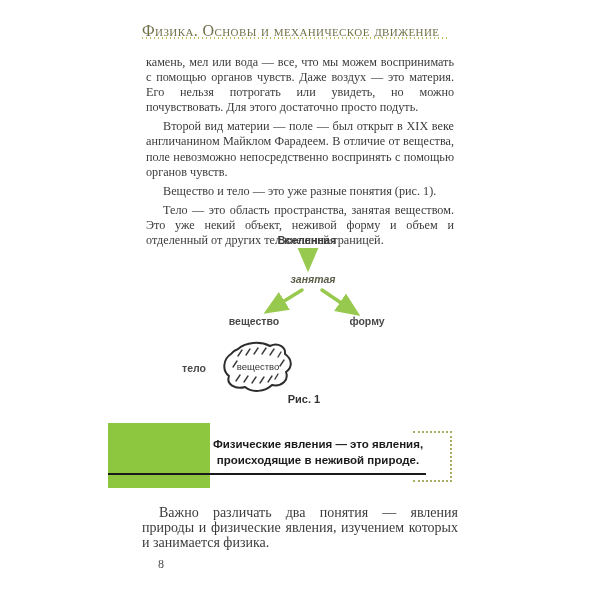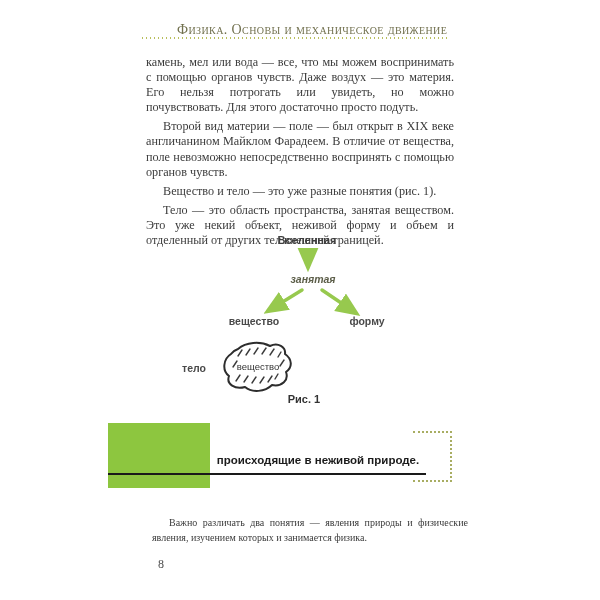--- a/index.html
+++ b/index.html
@@ -13,21 +13,21 @@
   }
   html,body{margin:0;padding:0;background:#ffffff;}
   .page{
     position:relative;width:600px;height:600px;background:#ffffff;
     overflow:hidden;font-family:"Liberation Serif",serif;color:var(--body-ink);
   }
   
   .running-header{
     position:absolute;left:142px;top:22px;width:316px;
     font-family:"Liberation Serif",serif;font-variant:small-caps;
-    font-size:14px;letter-spacing:.4px;color:var(--header-olive);margin-left:35px;
+    font-size:16px;letter-spacing:.4px;color:var(--header-olive);
   }
   .header-rule{
     position:absolute;left:142px;top:37px;width:306px;height:2px;
     background-image:repeating-linear-gradient(90deg,var(--dot-olive) 0 1.5px,transparent 1.5px 4px);
   }
   
   .body-text{
     position:absolute;left:142px;top:51px;width:316px;
     font-size:12.2px;line-height:15.1px;text-align:justify;color:var(--body-ink);
   }
@@ -54,22 +54,22 @@
     position:absolute;left:413px;top:431px;width:37px;height:47px;z-index:0;
     border-top:2px dotted #a8ad62;border-right:2px dotted #a8ad62;border-bottom:2px dotted #a8ad62;
   }
   .callout-text{
     position:absolute;left:193px;top:436px;width:250px;text-align:center;z-index:2;
     font-family:"Liberation Sans",sans-serif;font-weight:bold;
     font-size:11.5px;line-height:16px;color:#1b1b1b;
   }
   
   .closing{
-    position:absolute;left:142px;top:505px;width:316px;margin:10px;
-    font-size:10px;line-height:15.1px;text-align:justify;text-indent:17px;color:var(--body-ink);
+    position:absolute;left:142px;top:505px;width:316px;margin:0;
+    font-size:14px;line-height:15.1px;text-align:justify;text-indent:17px;color:var(--body-ink);
   }
   .page-number{position:absolute;left:158px;top:557px;font-size:12px;color:#4a4a4a;}
 </style>
 </head>
 <body>
 
 <div class="page">
 
   <div class="running-header">Физика. Основы и механическое движение</div>
   <div class="header-rule"></div>
@@ -119,21 +119,21 @@
     <text x="38" y="31" text-anchor="middle">вещество</text>
   </svg>
 
   <div class="dg-label dg-body">тело</div>
   <div class="dg-label dg-caption">Рис. 1</div>
 
   <div class="dotted-frame"></div>
   <div class="green-box"></div>
   <div class="black-rule"></div>
   <div class="callout-text">
-    <br>
+    <span>Физические явления — это явления,</span><br>
     <span>происходящие в неживой природе.</span>
   </div>
 
   <p class="closing">Важно различать два понятия — явления природы и физические явления, изучением которых и занимается физика.</p>
 
   <div class="page-number">8</div>
 
 </div>
 
 </body></html>

